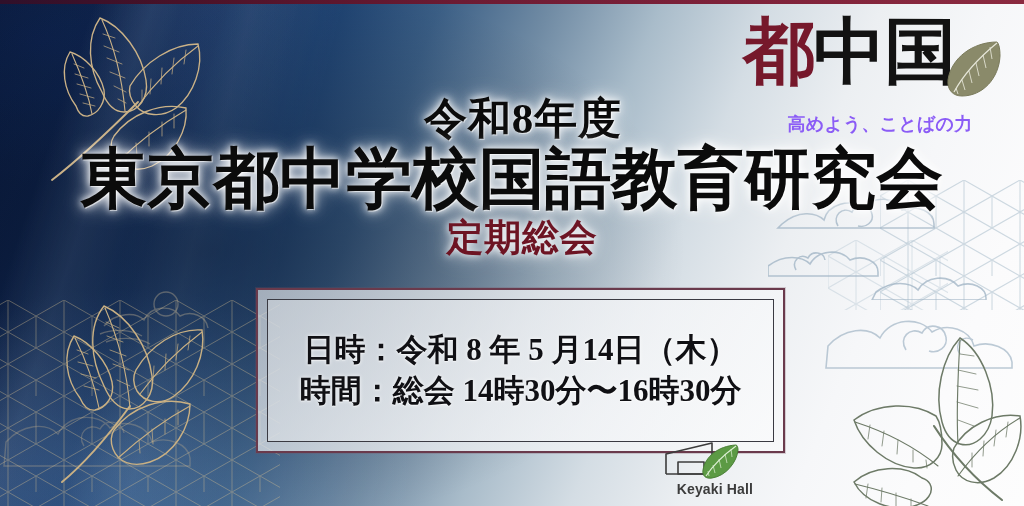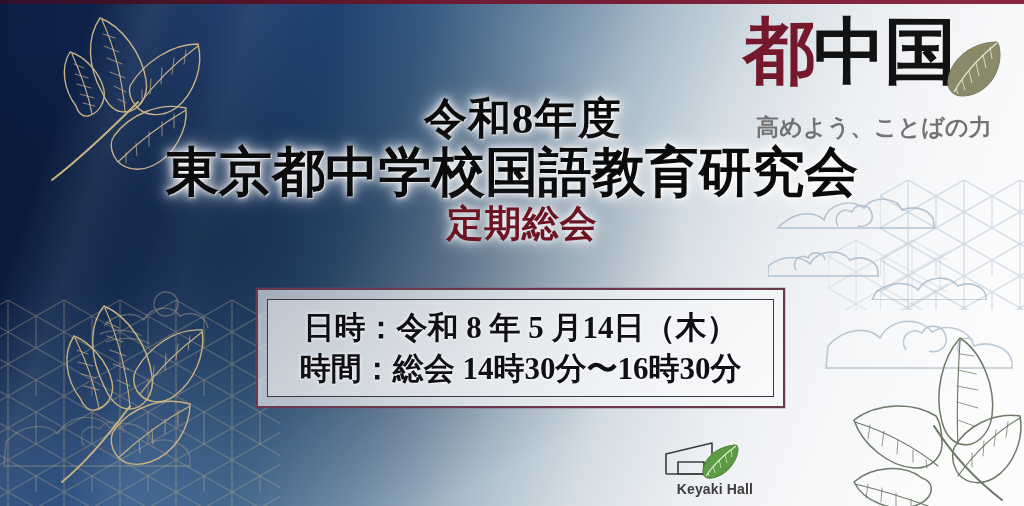--- a/index.html
+++ b/index.html
@@ -94,39 +94,39 @@
     color: #0b0b0b;
     letter-spacing: .02em;
     line-height: 1.06;
     text-shadow:
       0 0 7px rgba(255,255,255,0.95),
       0 0 13px rgba(255,255,255,0.85),
       0 0 22px rgba(255,255,255,0.6),
       1px 1px 0 rgba(255,255,255,0.55);
   }
   .t-era   { font-size: 43px; margin-left: 22px; }
-  .t-main  { font-size: 53px; margin-top: 2px; letter-spacing: .005em; }
+  .t-main  { font-size: 66px; margin-top: 2px; letter-spacing: .005em; }
   .t-sub   {
     font-size: 37px;
     margin-top: 4px;
     margin-left: 20px;
     color: #6d1423;
     text-shadow:
       0 0 7px rgba(255,255,255,0.95),
       0 0 14px rgba(255,255,255,0.8),
       0 0 24px rgba(255,255,255,0.55);
   }
 
   
   .info-box {
     position: absolute;
     left: 256px;
     top: 288px;
     width: 529px;
-    height: 120px;
+    height: 165px;
     box-sizing: border-box;
     border: 2px solid #6a3a4c;
     padding: 9px;
     background: linear-gradient(128deg, rgba(214,219,224,0.72) 0%, rgba(236,239,242,0.80) 45%, rgba(248,249,250,0.84) 100%);
     box-shadow: 0 0 0 1px rgba(120,80,95,0.25);
   }
   .info-inner {
     width: 100%;
     height: 100%;
     box-sizing: border-box;
@@ -172,28 +172,28 @@
   }
   .logo-ch.red  { color: #76182b; }
   .logo-ch.dark { color: #121212; }
   .logo-leaf {
     position: absolute;
     left: 208px;
     top: 22px;
   }
   .logo-tagline {
     position: absolute;
-    left: 10px;
+    left: 16px;
     top: 96px;
     width: 258px;
     text-align: center;
     font-family: "Liberation Sans", "DejaVu Sans", sans-serif;
     font-weight: bold;
-    font-size: 23px;
-    color: #737373;
+    font-size: 18px;
+    color: #8b5cf6;
     letter-spacing: .01em;
     white-space: nowrap;
   }
 
   
   .keyaki {
     position: absolute;
     left: 645px;
     top: 440px;
     width: 108px;

